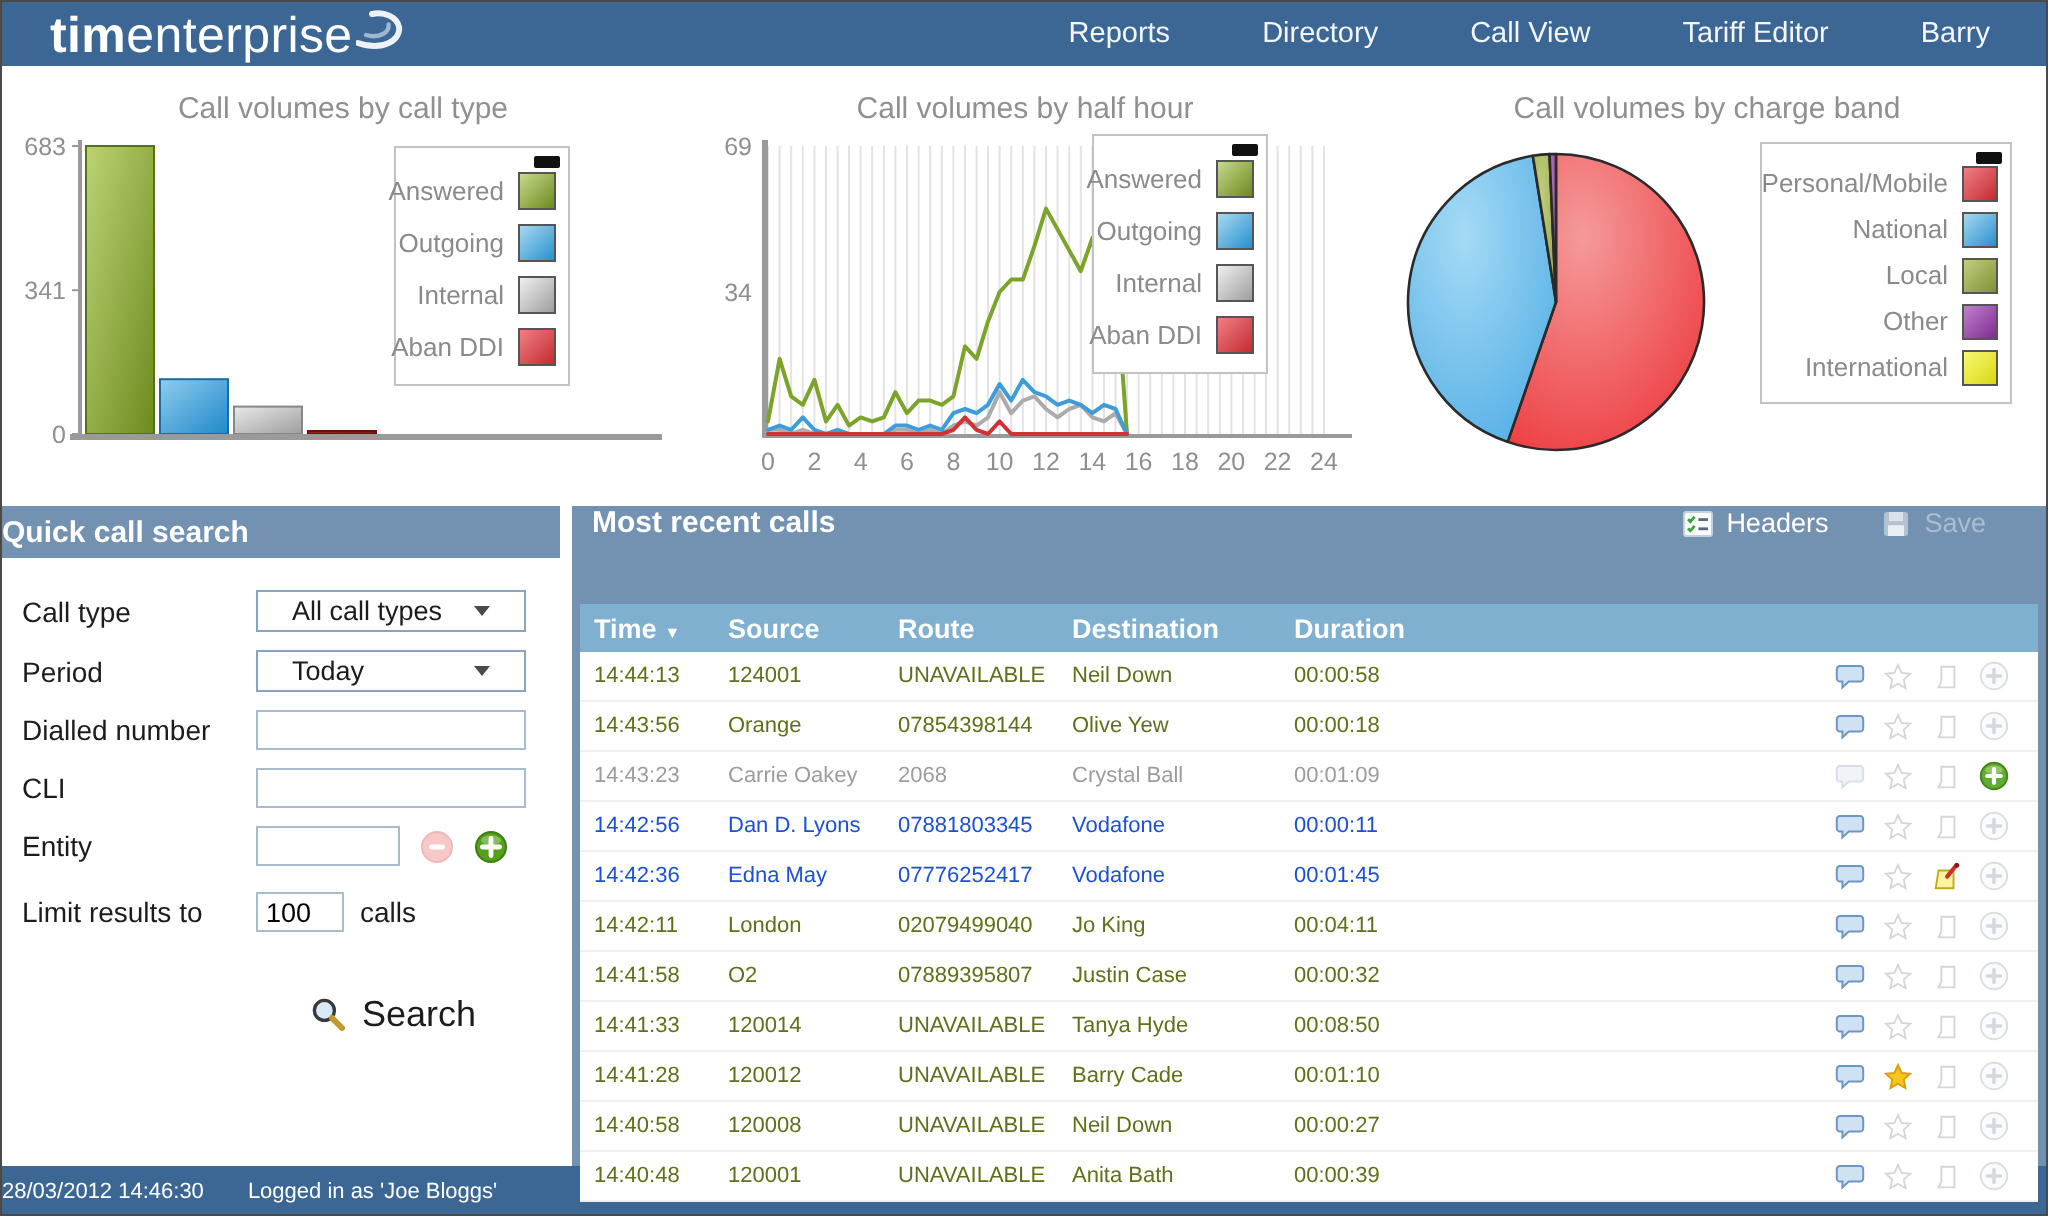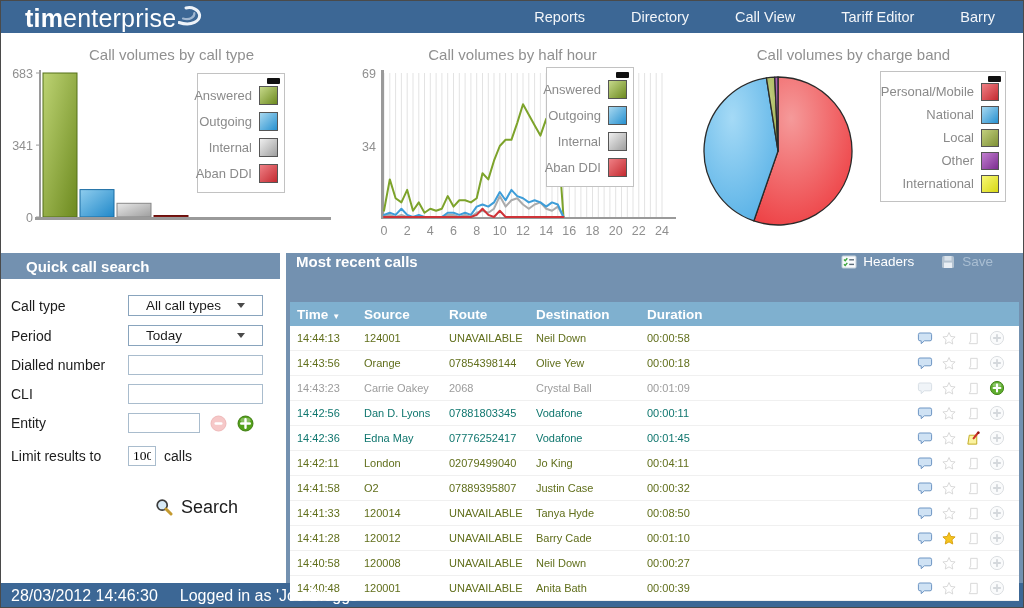--- a/index.html
+++ b/index.html
@@ -39,61 +39,61 @@
   .sw-olive  { background:linear-gradient(135deg,#c2cf7e,#7f9136); }
   .sw-purple { background:linear-gradient(135deg,#c27fd0,#7c2d90); }
   .sw-yellow { background:linear-gradient(135deg,#f8f874,#d8d816); }
 
   
   .panels { height:330px; display:flex; }
   .panel-left { width:279px; background:#fff; }
   .panel-gap { width:6px; background:#fff; }
   .panel-right { flex:1; background:#7391b0; padding:0 4px 5px 4px; display:flex; flex-direction:column; }
   .panel-header { height:26px; display:flex; align-items:center; color:#fff; font-weight:bold; font-size:15px; }
-  .panel-left .panel-header { background:#7391b0; padding-left:25px; }
+  .panel-left .panel-header { background:#7391b0; padding-left:0; }
   .panel-right .panel-header { padding-left:6px; }
   .ph-spacer { flex:1; }
   .ph-btn { display:flex; align-items:center; gap:6px; font-weight:normal; font-size:13.5px; color:#fff; cursor:pointer; margin-right:26px; }
   .ph-btn.disabled { color:#a9bed2; cursor:default; }
 
   
   .form { padding:16px 10px 0 10px; font-size:14px; color:#1c1c1c; }
   .frow { display:flex; align-items:center; margin-bottom:9px; }
   .frow label { width:117px; flex:0 0 auto; }
   .select { width:135px; height:21px; border:1px solid #89a4bd; background:#fff; display:flex; align-items:center; padding:0 17px; font-size:13.5px; cursor:pointer; }
   .select .sel-txt { flex:1; }
   .select .arrow { width:0; height:0; border-left:4px solid transparent; border-right:4px solid transparent; border-top:5px solid #4a4a4a; }
   input.txt { width:135px; height:20px; border:1px solid #a9bccd; font-size:13.5px; padding:0 4px; font-family:"Liberation Sans",sans-serif; }
   input.txt.small { width:72px; }
-  input.txt.tiny { width:28px;font-family:Liberation Serif, serif; }
+  input.txt.tiny { width:44px; }
   .ent-ico { margin-left:10px; cursor:pointer; display:flex; }
   .calls-lbl { margin-left:8px; }
   .search-row { display:flex; justify-content:flex-end; align-items:center; gap:7px; padding:22px 32px 0 0; }
   .search-btn { display:flex; align-items:center; gap:7px; cursor:pointer; font-size:18px; color:#1c1c1c; }
 
   
   .table { background:#fff; flex:1; display:flex; flex-direction:column;margin-top:32px; }
   .thead { height:24px; background:#7fb0cf; display:flex; align-items:center; color:#fff; font-weight:bold; font-size:13.5px; }
   .trow { height:25px; display:flex; align-items:center; font-size:11px; border-bottom:1px solid #f0f0f0; background:#fff; }
   .c-time { width:74px; padding-left:7px; flex:0 0 auto; }
   .c-src  { width:85px; flex:0 0 auto; }
   .c-route{ width:87px; flex:0 0 auto; }
   .c-dest { width:111px; flex:0 0 auto; }
   .c-dur  { width:100px; flex:0 0 auto; }
   .c-fill { flex:1; }
   .c-ico  { width:102px; flex:0 0 auto; display:flex; gap:8px; align-items:center; padding-right:14px; justify-content:flex-end; }
   .c-ico svg { cursor:pointer; }
   .row-answered { color:#616f1c; }
-  .row-outgoing { color:#0f766e; }
+  .row-outgoing { color:#1d4ed8; }
   .row-internal { color:#9c9c9c; }
   .sort-arrow { font-size:8px; margin-left:4px; }
   .th-cell { cursor:pointer; }
 
   
-  .footer { height:26px; background:#3c6795; color:#fff; font-size:16px; display:flex; align-items:center; padding-left:10px; gap:22px; }
+  .footer { height:26px; background:#3c6795; color:#fff; font-size:11px; display:flex; align-items:center; gap:22px; }
 </style>
 </head>
 <body>
 
 <div class="navbar">
   <div class="logo">
     <b>tim</b>
       <span>enterprise</span>
     <span class="swoosh">
       <svg width="26" height="22" viewBox="0 0 26 22">

